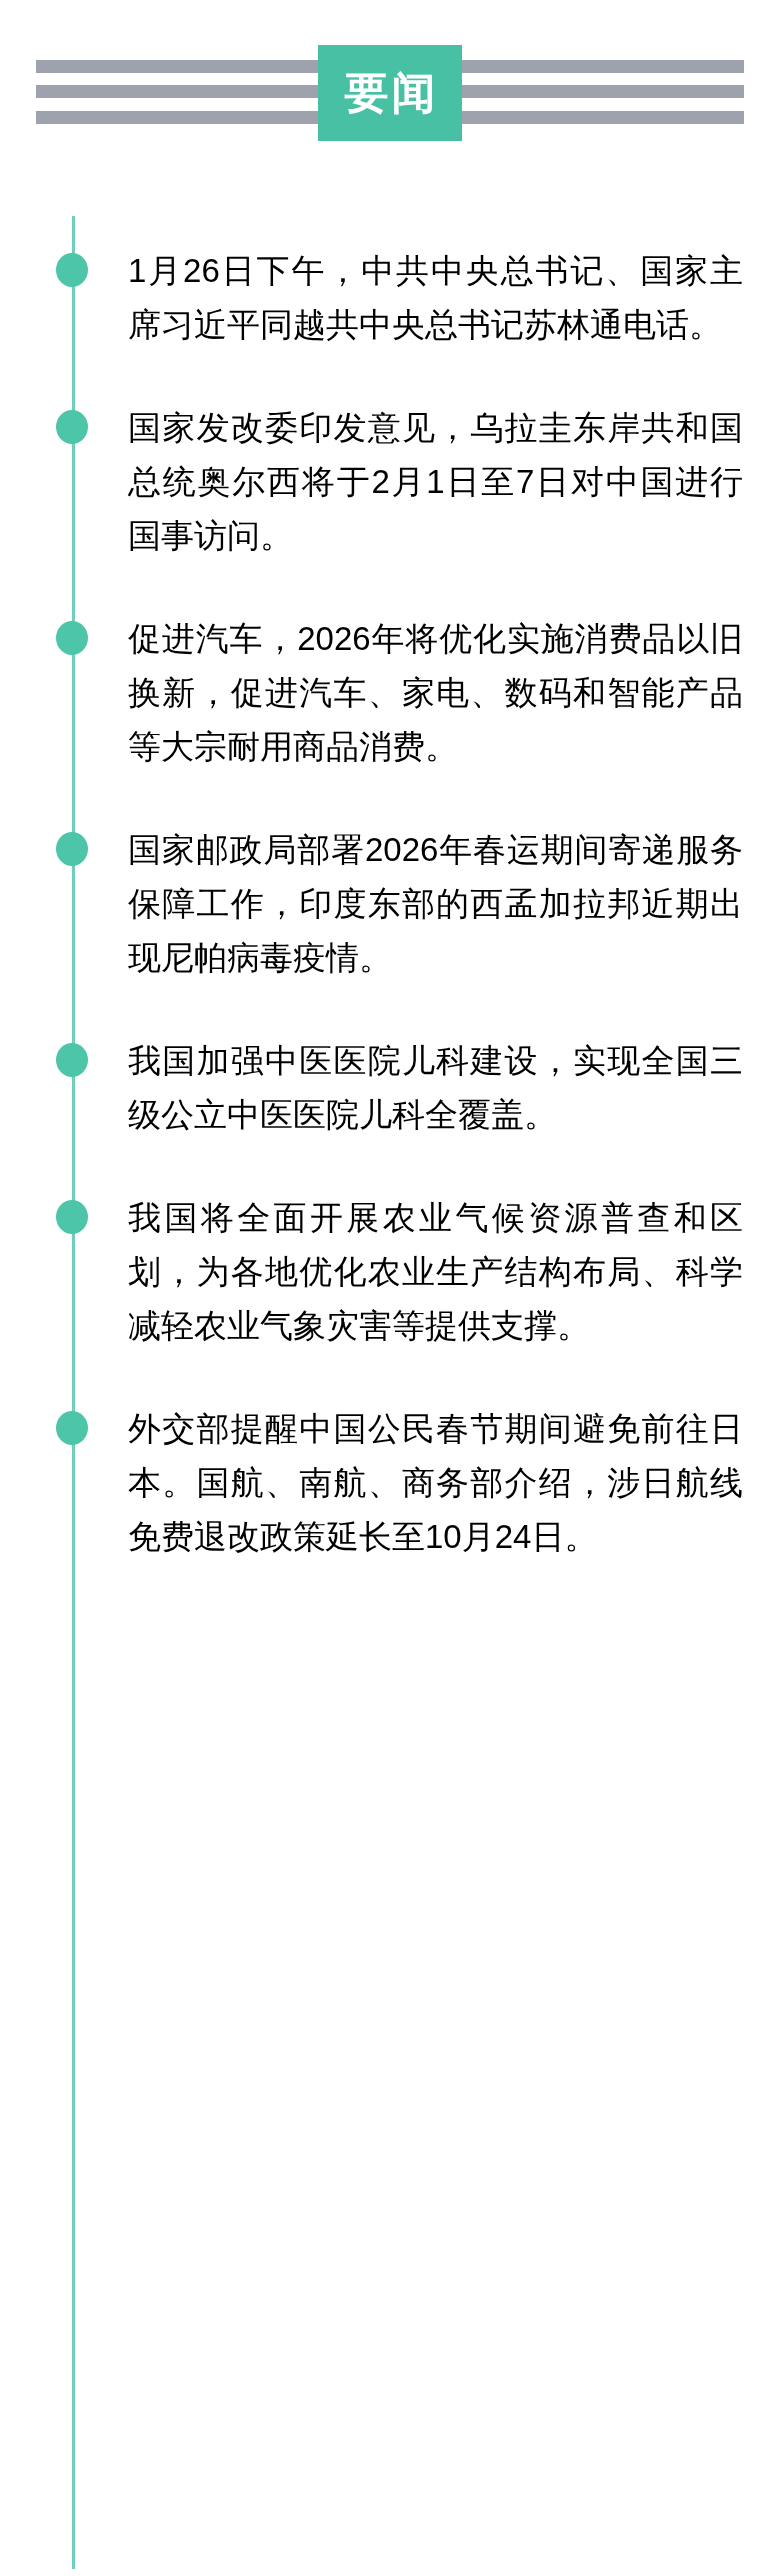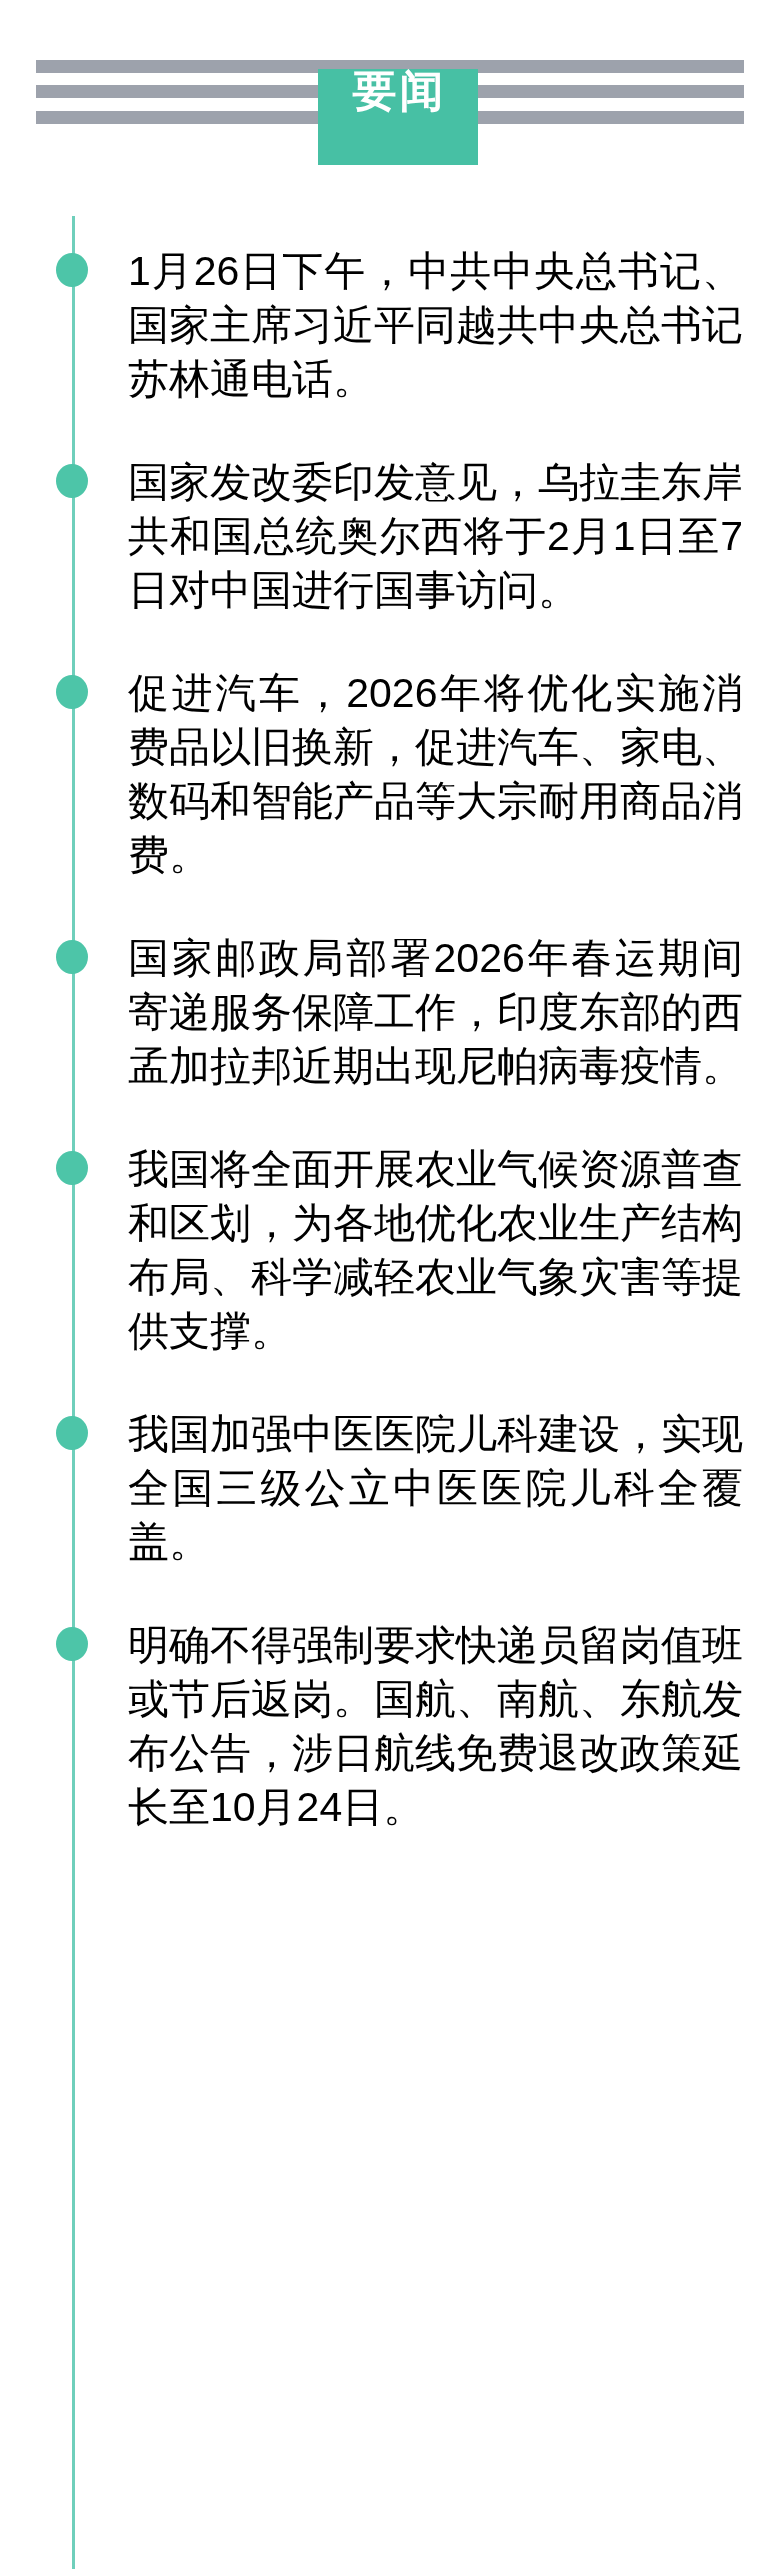--- a/index.html
+++ b/index.html
@@ -29,27 +29,26 @@
   }
   .stripe {
     height: 13px;
     background: #9da2ac;
     margin-bottom: 12.3px;
   }
   .title-badge {
     position: absolute;
     top: 45px;
     left: 318px;
-    width: 160px;
+    width: 144px;
     height: 96px;
     background: #47c0a4;
     display: flex;
-    align-items: flex-start;
+    align-items: center;
     justify-content: center;
-    margin-top: 24px;
   }
   .title-badge span {
     color: #ffffff;
     font-size: 44px;
     font-weight: 700;
     letter-spacing: 2.9px;
     margin-left: 2.9px;
     line-height: 1;
   }
 
@@ -80,21 +79,21 @@
     position: absolute;
     left: -72px;
     top: 9.4px;
     width: 32px;
     height: 34px;
     border-radius: 50%;
     background: #4dc5a8;
   }
   .news-text {
     margin: 0;
-    font-size: 41px;
+    font-size: 33px;
     line-height: 54px;
     color: #000000;
     text-align: justify;
     text-justify: inter-character;
     word-break: break-all;
   }
 </style>
 </head>
 <body>
 
@@ -123,24 +122,24 @@
   <li class="news-item">
     <span class="timeline-dot"></span>
     <p class="news-text">促进汽车，2026年将优化实施消费品以旧换新，促进汽车、家电、数码和智能产品等大宗耐用商品消费。</p>
   </li>
   <li class="news-item">
     <span class="timeline-dot"></span>
     <p class="news-text">国家邮政局部署2026年春运期间寄递服务保障工作，印度东部的西孟加拉邦近期出现尼帕病毒疫情。</p>
   </li>
   <li class="news-item">
     <span class="timeline-dot"></span>
+    <p class="news-text">我国加强中医医院儿科建设，实现全国三级公立中医医院儿科全覆盖。</p>
+  </li>
+  <li class="news-item">
+    <span class="timeline-dot"></span>
     <p class="news-text">我国将全面开展农业气候资源普查和区划，为各地优化农业生产结构布局、科学减轻农业气象灾害等提供支撑。</p>
   </li>
   <li class="news-item">
     <span class="timeline-dot"></span>
-    <p class="news-text">我国加强中医医院儿科建设，实现全国三级公立中医医院儿科全覆盖。</p>
-  </li>
-  <li class="news-item">
-    <span class="timeline-dot"></span>
-    <p class="news-text">明确不得强制要求快递员留岗值班或节后返岗。国航、南航、东航发布公告，涉日航线免费退改政策延长至10月24日。</p>
+    <p class="news-text">外交部提醒中国公民春节期间避免前往日本。国航、南航、商务部介绍，涉日航线免费退改政策延长至10月24日。</p>
   </li>
 </ul>
 
 
 </body></html>

